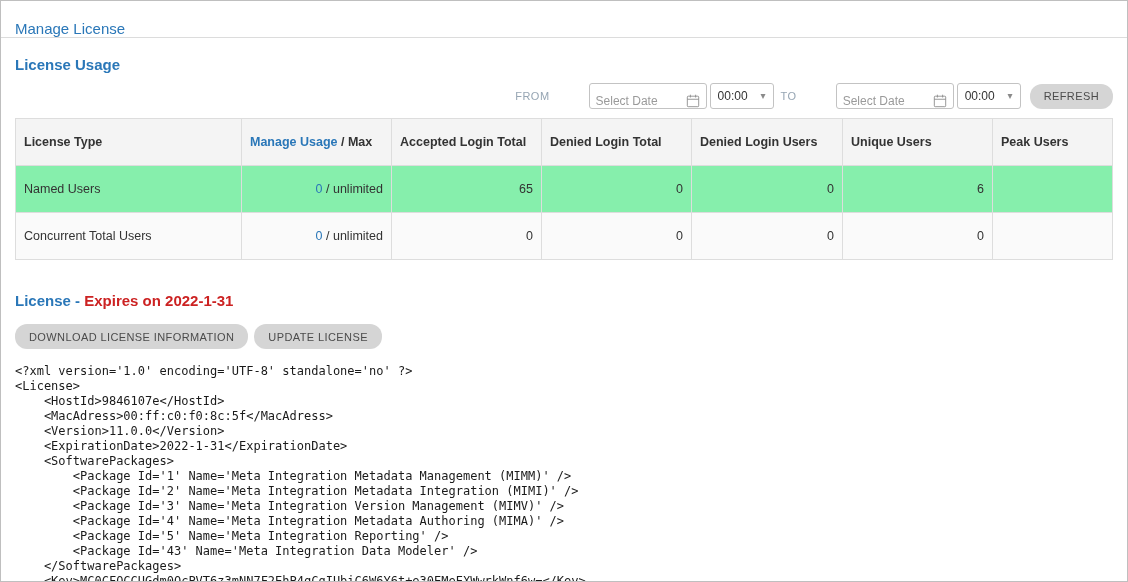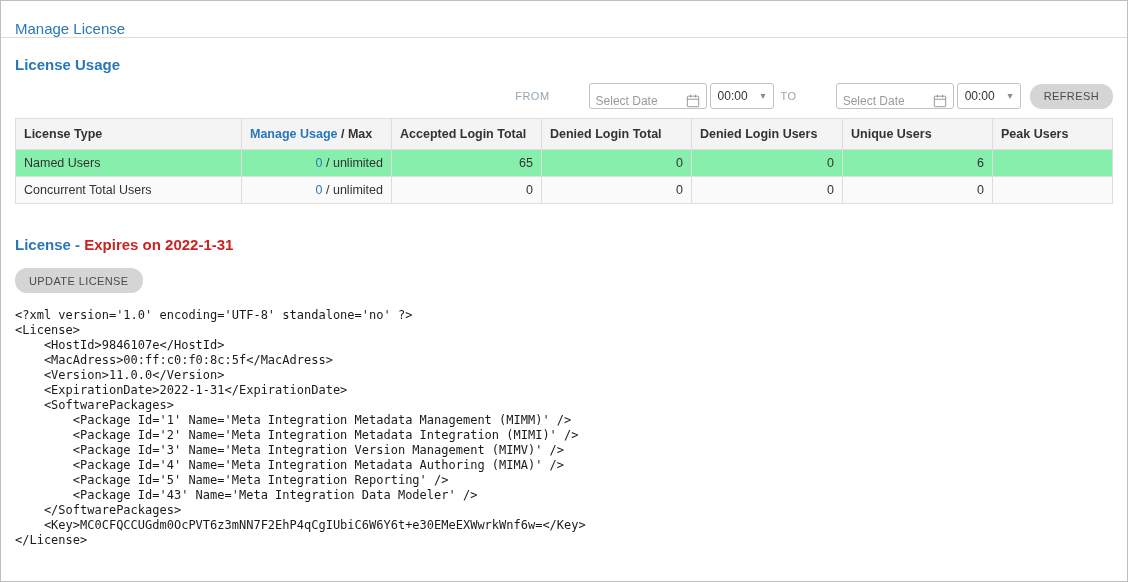--- a/index.html
+++ b/index.html
@@ -44,21 +44,21 @@
   .btn {
     background: #d5d5d5; color: #4b4b4b; border: none; cursor: pointer;
     font-size: 11px; letter-spacing: .4px; height: 25px; padding: 0 14px;
     border-radius: 12px; font-family: "Liberation Sans", sans-serif;
   }
   .refresh { margin-left: 6px; }
   .to-gap { margin-left: 4px; }
 
   
   table { width: 100%; border-collapse: collapse; margin-top: 9px; font-size: 12.5px; table-layout: fixed; }
-  th, td { border: 1px solid #ddd; padding: 0 8px; overflow: hidden; white-space: nowrap; }
+  th, td { border: 1px solid #ddd; padding: 16px 8px; overflow: hidden; white-space: nowrap; }
   th { background: #f4f4f4; text-align: left; color: #333; font-weight: bold; height: 31px; }
   td { color: #333; height: 27px; background: #86efac; }
   tbody tr:nth-child(2) td { background: #fafafa; }
   td.num { text-align: right; }
   .link-blue { color: #2a77b8; cursor: pointer; }
   col.c-type { width: 226px; }
   col.c-cur  { width: 150px; }
   col.c-acc  { width: 150px; }
   col.c-dlt  { width: 150px; }
   col.c-dlu  { width: 151px; }
@@ -166,20 +166,21 @@
           <td class="num">0</td>
           <td class="num">0</td>
           <td class="num"></td>
         </tr>
       </tbody>
     </table>
 
     <h2 class="section-heading" style="margin-top:32px;"><span>License - </span><span class="red">Expires on 2022-1-31</span></h2>
 
     <div class="action-row">
+      <button class="btn">DOWNLOAD LICENSE INFORMATION</button>
       <button class="btn">UPDATE LICENSE</button>
     </div>
 
     <pre class="xml">&lt;?xml version='1.0' encoding='UTF-8' standalone='no' ?&gt;
 &lt;License&gt;
     &lt;HostId&gt;9846107e&lt;/HostId&gt;
     &lt;MacAdress&gt;00:ff:c0:f0:8c:5f&lt;/MacAdress&gt;
     &lt;Version&gt;11.0.0&lt;/Version&gt;
     &lt;ExpirationDate&gt;2022-1-31&lt;/ExpirationDate&gt;
     &lt;SoftwarePackages&gt;

